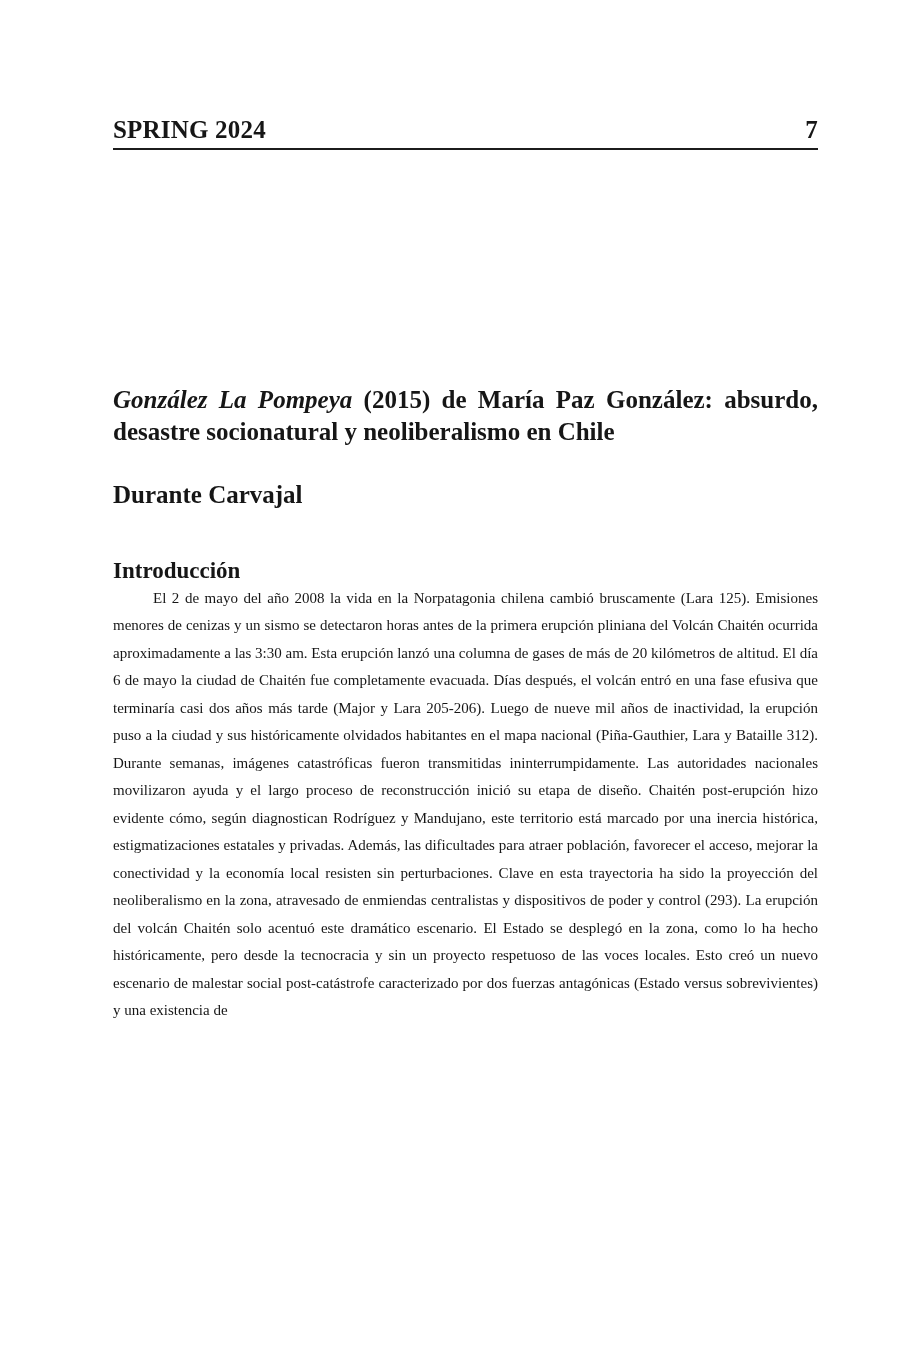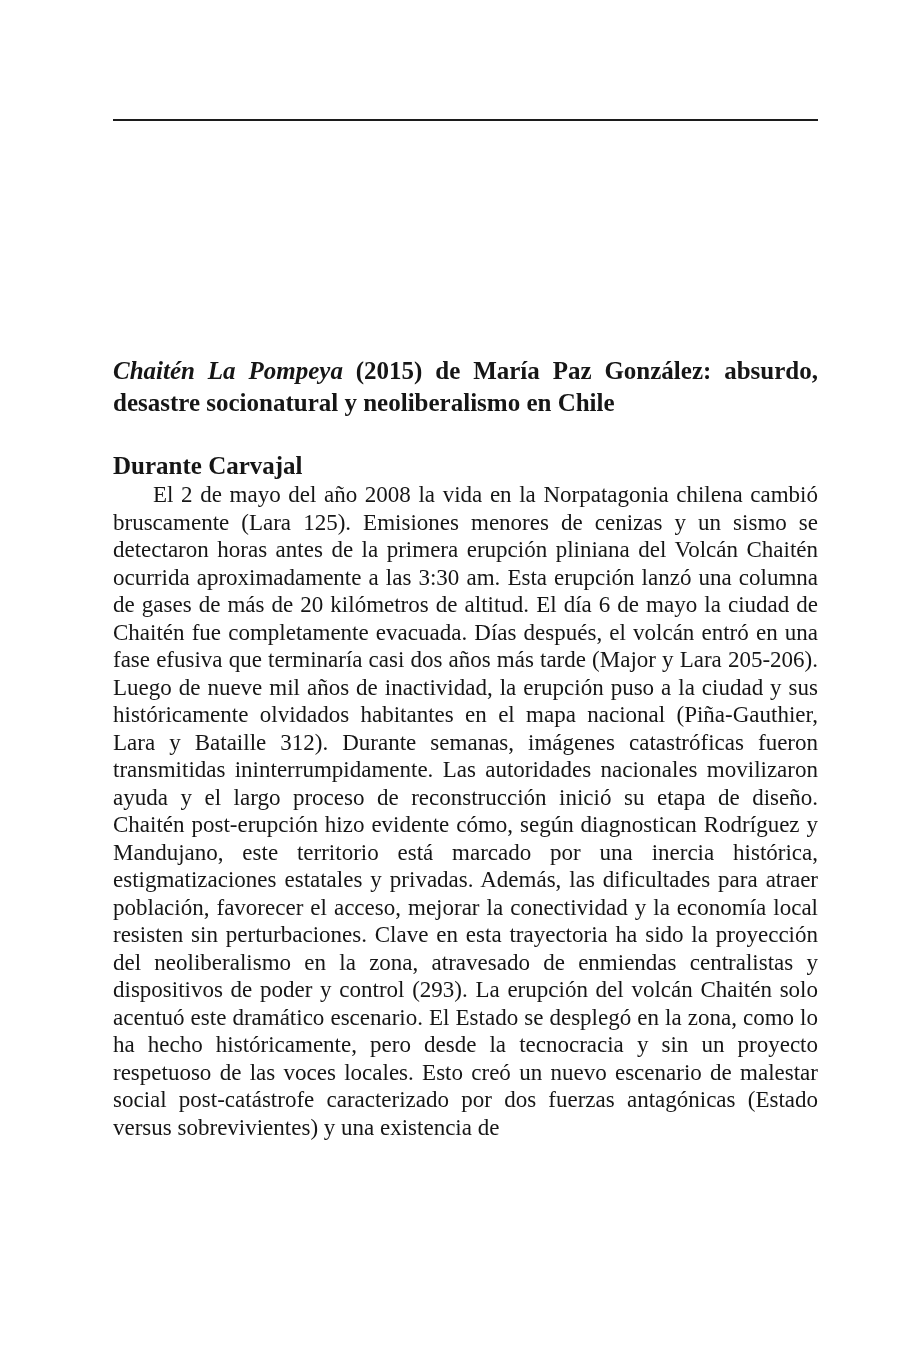--- a/index.html
+++ b/index.html
@@ -48,35 +48,40 @@
     line-height: 30px;
     font-weight: bold;
   }
   .section-heading {
     margin-top: 47px;
     font-size: 23px;
     line-height: 27.5px;
     font-weight: bold;
   }
   .body-paragraph {
-    font-size: 23px;
+    font-size: 15px;
     line-height: 27.5px;
     text-align: justify;
     text-justify: inter-word;
     text-indent: 40px;
   }
 </style>
 </head>
 <body>
 
 <div class="page">
 
+  <div class="running-header">
+    <span>SPRING 2024</span>
+    <span>7</span>
+  </div>
 
   <hr class="header-rule">
 
-  <h1 class="article-title"><span class="title-italic">Chaitén La Pompeya</span><span> (2015) de María Paz González: absurdo, desastre socionatural y neoliberalismo en Chile</span></h1>
+  <h1 class="article-title"><span class="title-italic">González La Pompeya</span><span> (2015) de María Paz González: absurdo, desastre socionatural y neoliberalismo en Chile</span></h1>
 
   <div class="author-name">Durante Carvajal</div>
 
+  <h2 class="section-heading">Introducción</h2>
 
   <p class="body-paragraph">El 2 de mayo del año 2008 la vida en la Norpatagonia chilena cambió bruscamente (Lara 125). Emisiones menores de cenizas y un sismo se detectaron horas antes de la primera erupción pliniana del Volcán Chaitén ocurrida aproximadamente a las 3:30 am. Esta erupción lanzó una columna de gases de más de 20 kilómetros de altitud. El día 6 de mayo la ciudad de Chaitén fue completamente evacuada. Días después, el volcán entró en una fase efusiva que terminaría casi dos años más tarde (Major y Lara 205-206). Luego de nueve mil años de inactividad, la erupción puso a la ciudad y sus históricamente olvidados habitantes en el mapa nacional (Piña-Gauthier, Lara y Bataille 312). Durante semanas, imágenes catastróficas fueron transmitidas ininterrumpidamente. Las autoridades nacionales movilizaron ayuda y el largo proceso de reconstrucción inició su etapa de diseño. Chaitén post-erupción hizo evidente cómo, según diagnostican Rodríguez y Mandujano, este territorio está marcado por una inercia histórica, estigmatizaciones estatales y privadas. Además, las dificultades para atraer población, favorecer el acceso, mejorar la conectividad y la economía local resisten sin perturbaciones. Clave en esta trayectoria ha sido la proyección del neoliberalismo en la zona, atravesado de enmiendas centralistas y dispositivos de poder y control (293). La erupción del volcán Chaitén solo acentuó este dramático escenario. El Estado se desplegó en la zona, como lo ha hecho históricamente, pero desde la tecnocracia y sin un proyecto respetuoso de las voces locales. Esto creó un nuevo escenario de malestar social post-catástrofe caracterizado por dos fuerzas antagónicas (Estado versus sobrevivientes) y una existencia de</p>
 
 </div>
 
 </body></html>

